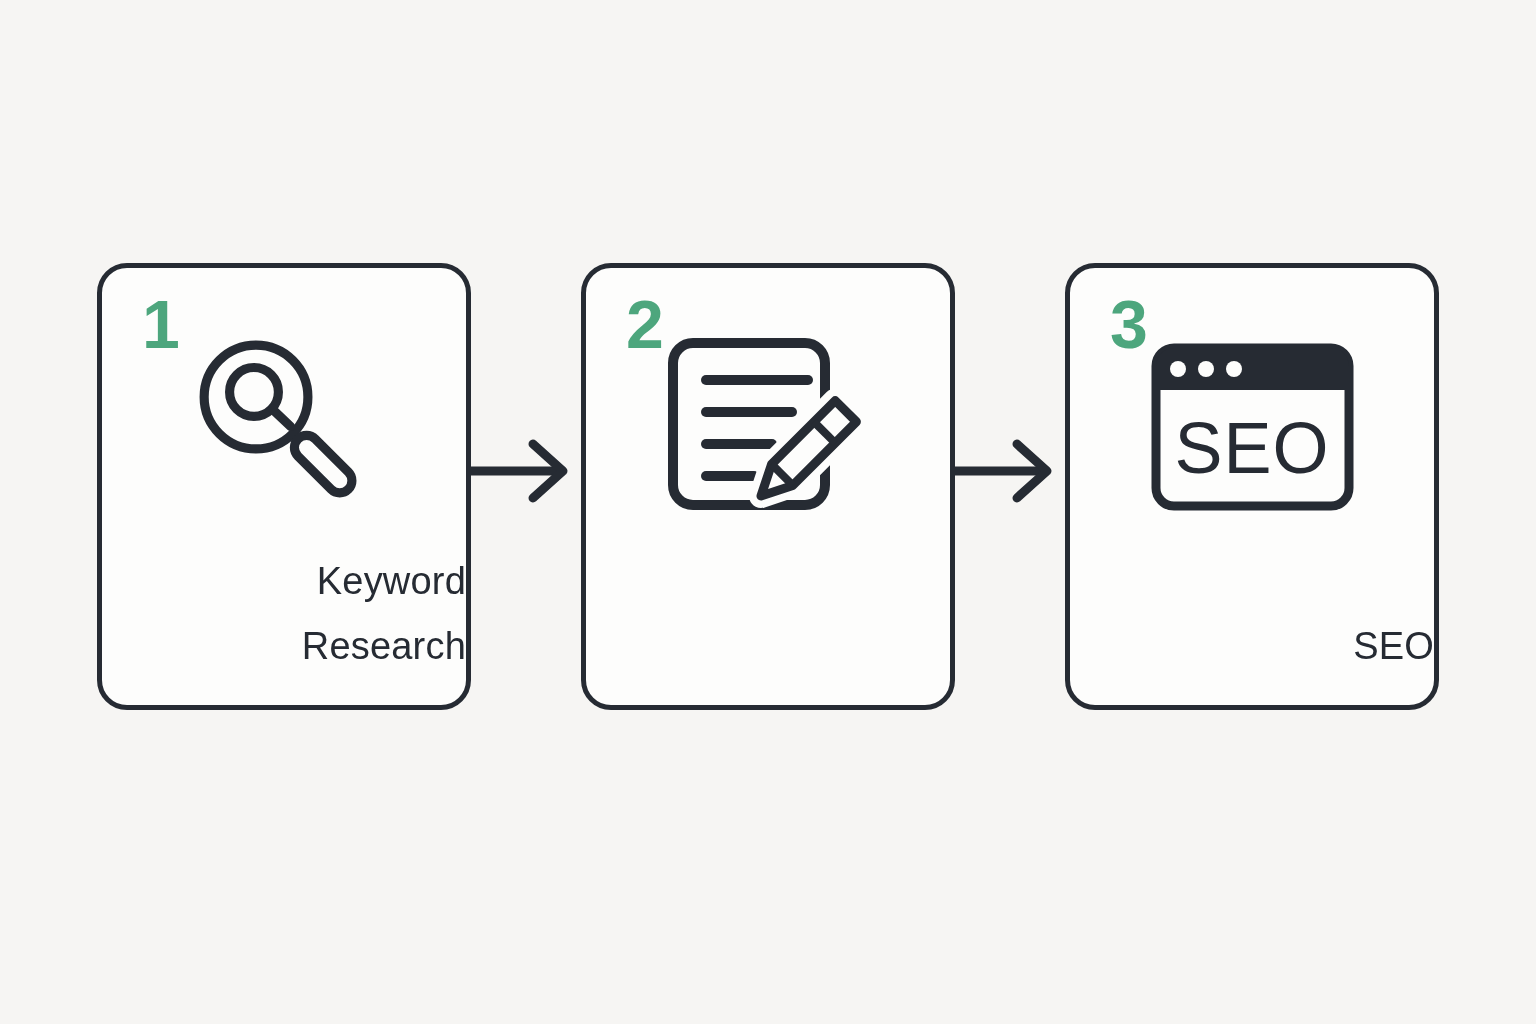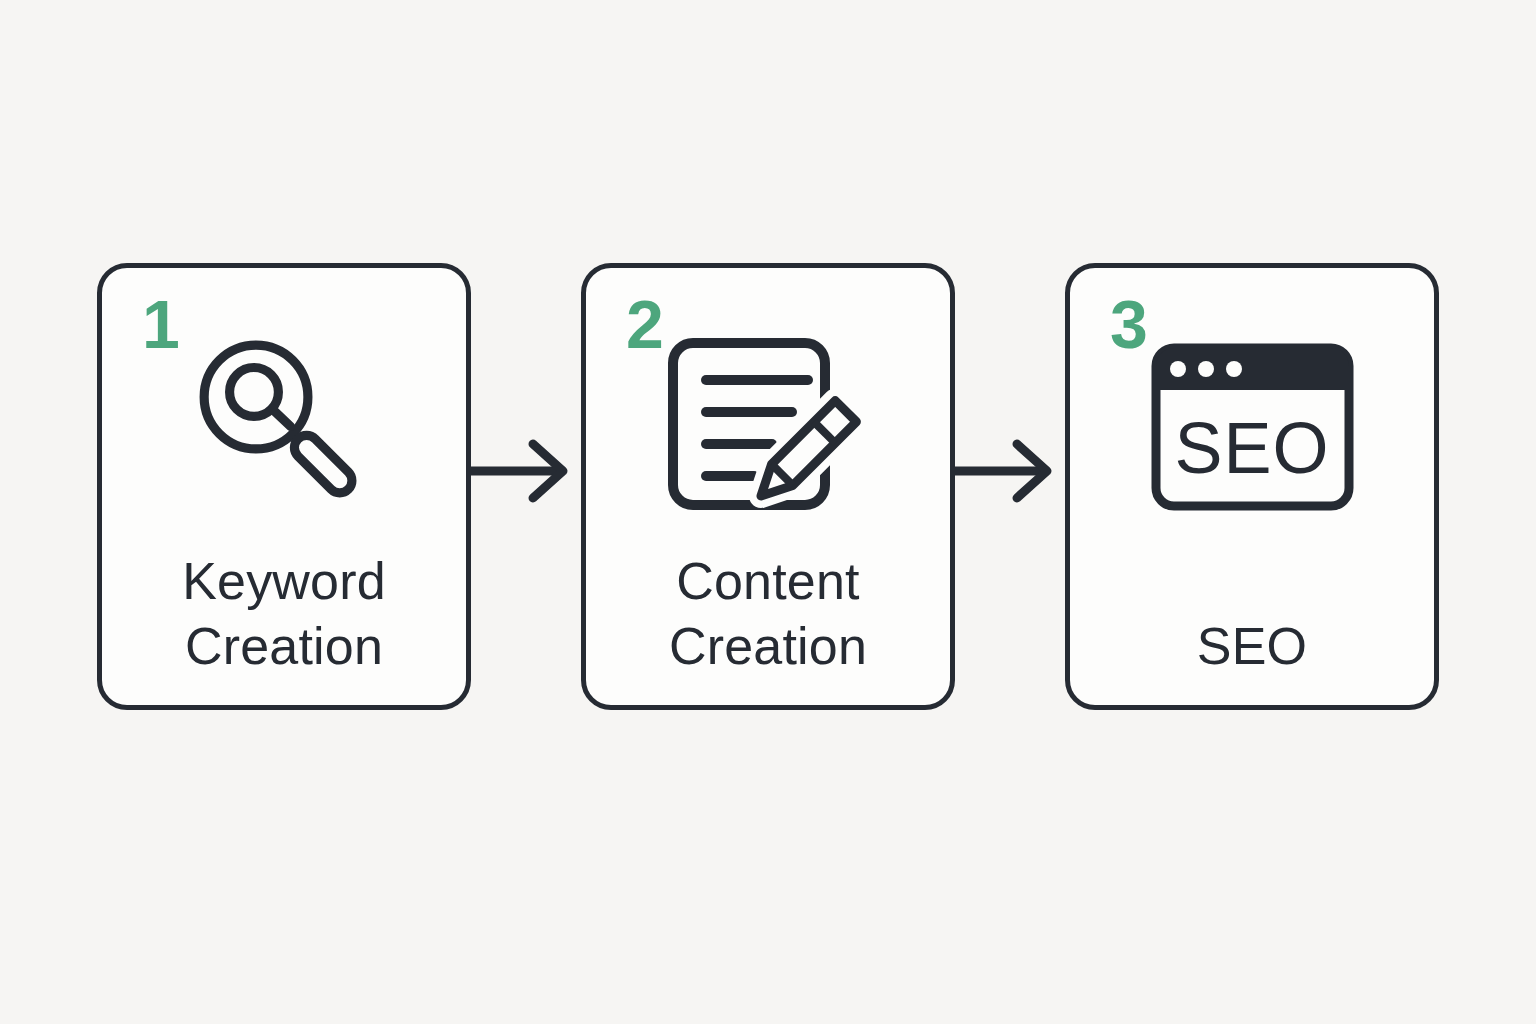--- a/index.html
+++ b/index.html
@@ -50,22 +50,22 @@
     height: 185px;
     display: flex;
     justify-content: center;
     align-items: center;
   }
   .label {
     position: absolute;
     bottom: 26px;
     left: 0;
     right: 0;
-    text-align: center;
-    font-size: 52px;
+    text-align: right;
+    font-size: 38px;
     font-weight: 500;
     line-height: 65px;
     letter-spacing: 0.2px;
     color: #262b33;
   }
   .label span { display: block; }
   .connector {
     width: 110px;
     height: 447px;
     flex: 0 0 auto;
@@ -91,21 +91,21 @@
     <div class="icon-wrap">
       <svg width="178" height="178" viewBox="0 0 175 175">
         <circle class="stroke" cx="60" cy="58" r="51" stroke-width="9"></circle>
         <circle class="stroke" cx="58" cy="53" r="24" stroke-width="9"></circle>
         <line class="stroke" x1="76" y1="70" x2="94" y2="87" stroke-width="9" stroke-linecap="round"></line>
         <rect class="stroke" x="91" y="112" width="70" height="24" rx="12" stroke-width="9" transform="rotate(45 126 124)"></rect>
       </svg>
     </div>
     <div class="label">
       <span>Keyword</span>
-      <span>Creation</span>
+      <span>Research</span>
     </div>
   </div>
 
   <div class="connector">
     <svg width="110" height="74" viewBox="0 0 110 74">
       <line class="stroke" x1="0" y1="37" x2="88" y2="37" stroke-width="9"></line>
       <polyline class="stroke" points="62,10 92,37 62,64" stroke-width="9" stroke-linecap="round" stroke-linejoin="round"></polyline>
     </svg>
   </div>
 
@@ -117,24 +117,20 @@
         <line class="stroke" x1="40" y1="44" x2="142" y2="44" stroke-width="10" stroke-linecap="round"></line>
         <line class="stroke" x1="40" y1="76" x2="126" y2="76" stroke-width="10" stroke-linecap="round"></line>
         <line class="stroke" x1="40" y1="108" x2="106" y2="108" stroke-width="10" stroke-linecap="round"></line>
         <line class="stroke" x1="40" y1="140" x2="88" y2="140" stroke-width="10" stroke-linecap="round"></line>
 
         <polygon points="95,160 105.6,128.2 169.2,64.6 190.4,85.8 126.8,149.4" fill="#fdfdfc" stroke="#fdfdfc" stroke-width="24" stroke-linejoin="round"></polygon>
         <polygon class="stroke" points="95,160 105.6,128.2 169.2,64.6 190.4,85.8 126.8,149.4" fill="#fdfdfc" stroke-width="9" stroke-linejoin="round"></polygon>
         <line class="stroke" x1="126.8" y1="149.4" x2="105.6" y2="128.2" stroke-width="8"></line>
         <line class="stroke" x1="169.2" y1="107" x2="148" y2="85.8" stroke-width="8"></line>
       </svg>
-    </div>
-    <div class="label">
-      <span>Content</span>
-      <span>Creation</span>
     </div>
   </div>
 
   <div class="connector">
     <svg width="110" height="74" viewBox="0 0 110 74">
       <line class="stroke" x1="0" y1="37" x2="88" y2="37" stroke-width="9"></line>
       <polyline class="stroke" points="62,10 92,37 62,64" stroke-width="9" stroke-linecap="round" stroke-linejoin="round"></polyline>
     </svg>
   </div>
 

